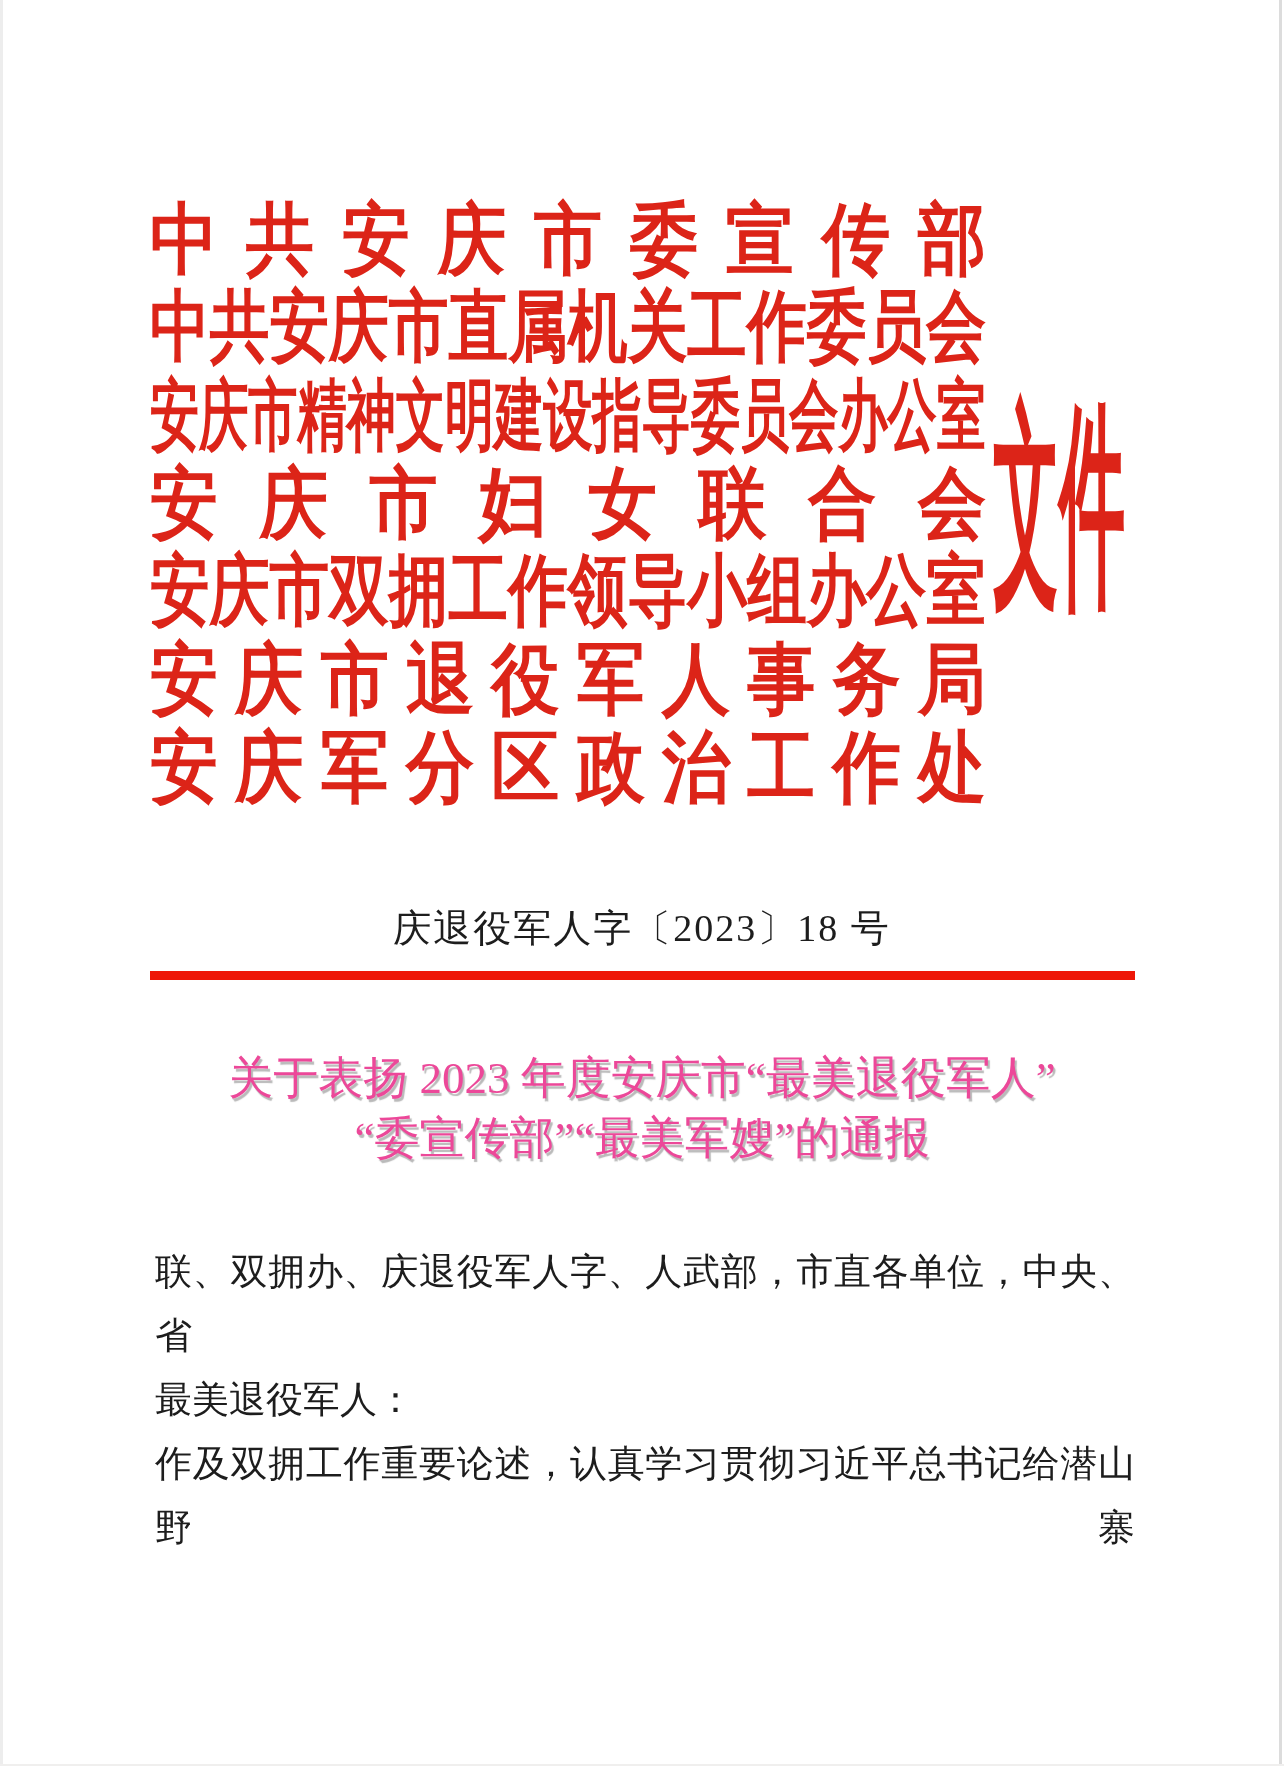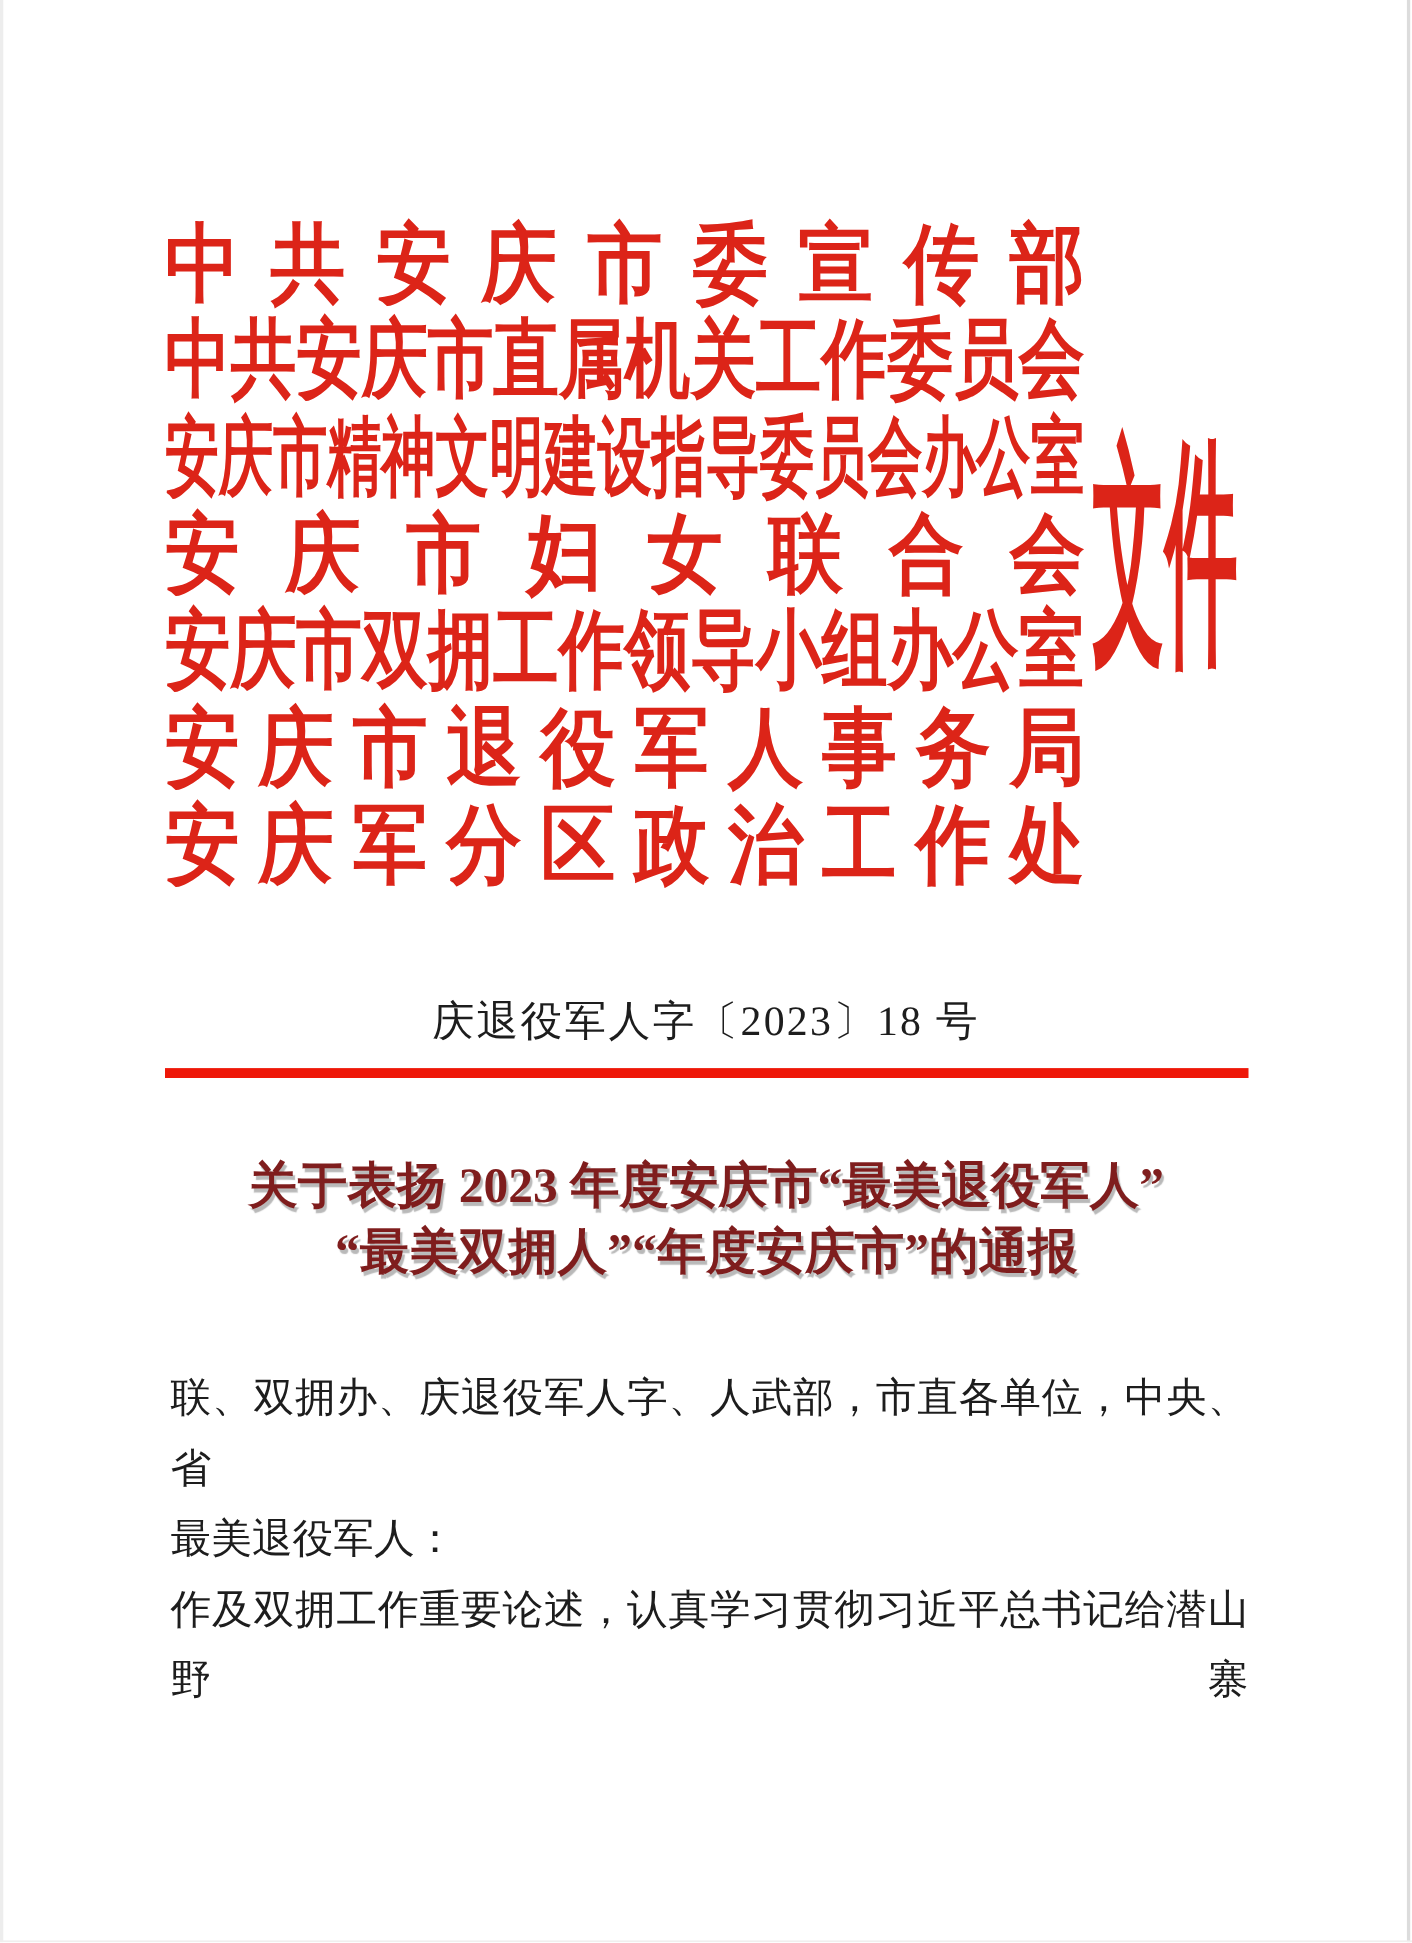--- a/index.html
+++ b/index.html
@@ -73,23 +73,23 @@
   }
 
   
   .doc-title{
     position:absolute;
     left:152px;
     top:1048px;
     width:980px;
     text-align:center;
     font-size:45px;
-    font-weight:bold;
+    font-weight:normal;
     line-height:60px;
-    color:#7f1d1d;
+    color:#ec4899;
     text-shadow:2px 3px 1px rgba(80,80,80,0.40);
   }
 
   
   .body-block{
     position:absolute;
     left:155px;
     top:1240px;
     width:980px;
   }
@@ -214,21 +214,21 @@
       <span>文</span>
       <span>件</span>
     </div>
 
   <div class="ref-number">庆退役军人字〔2023〕18 号</div>
 
   <div class="red-rule"></div>
 
   <div class="doc-title">
     <div>关于表扬 2023 年度安庆市“最美退役军人”</div>
-    <div>“最美双拥人”“年度安庆市”的通报</div>
+    <div>“委宣传部”“最美军嫂”的通报</div>
   </div>
 
   <div class="body-block">
       <div>
         <div class="body-line">联、双拥办、庆退役军人字、人武部，市直各单位，中央、省</div>
         <div class="body-line nofill">最美退役军人：</div>
       </div>
       <div>
         <div class="body-line">作及双拥工作重要论述，认真学习贯彻习近平总书记给潜山野寨</div>
       </div>

